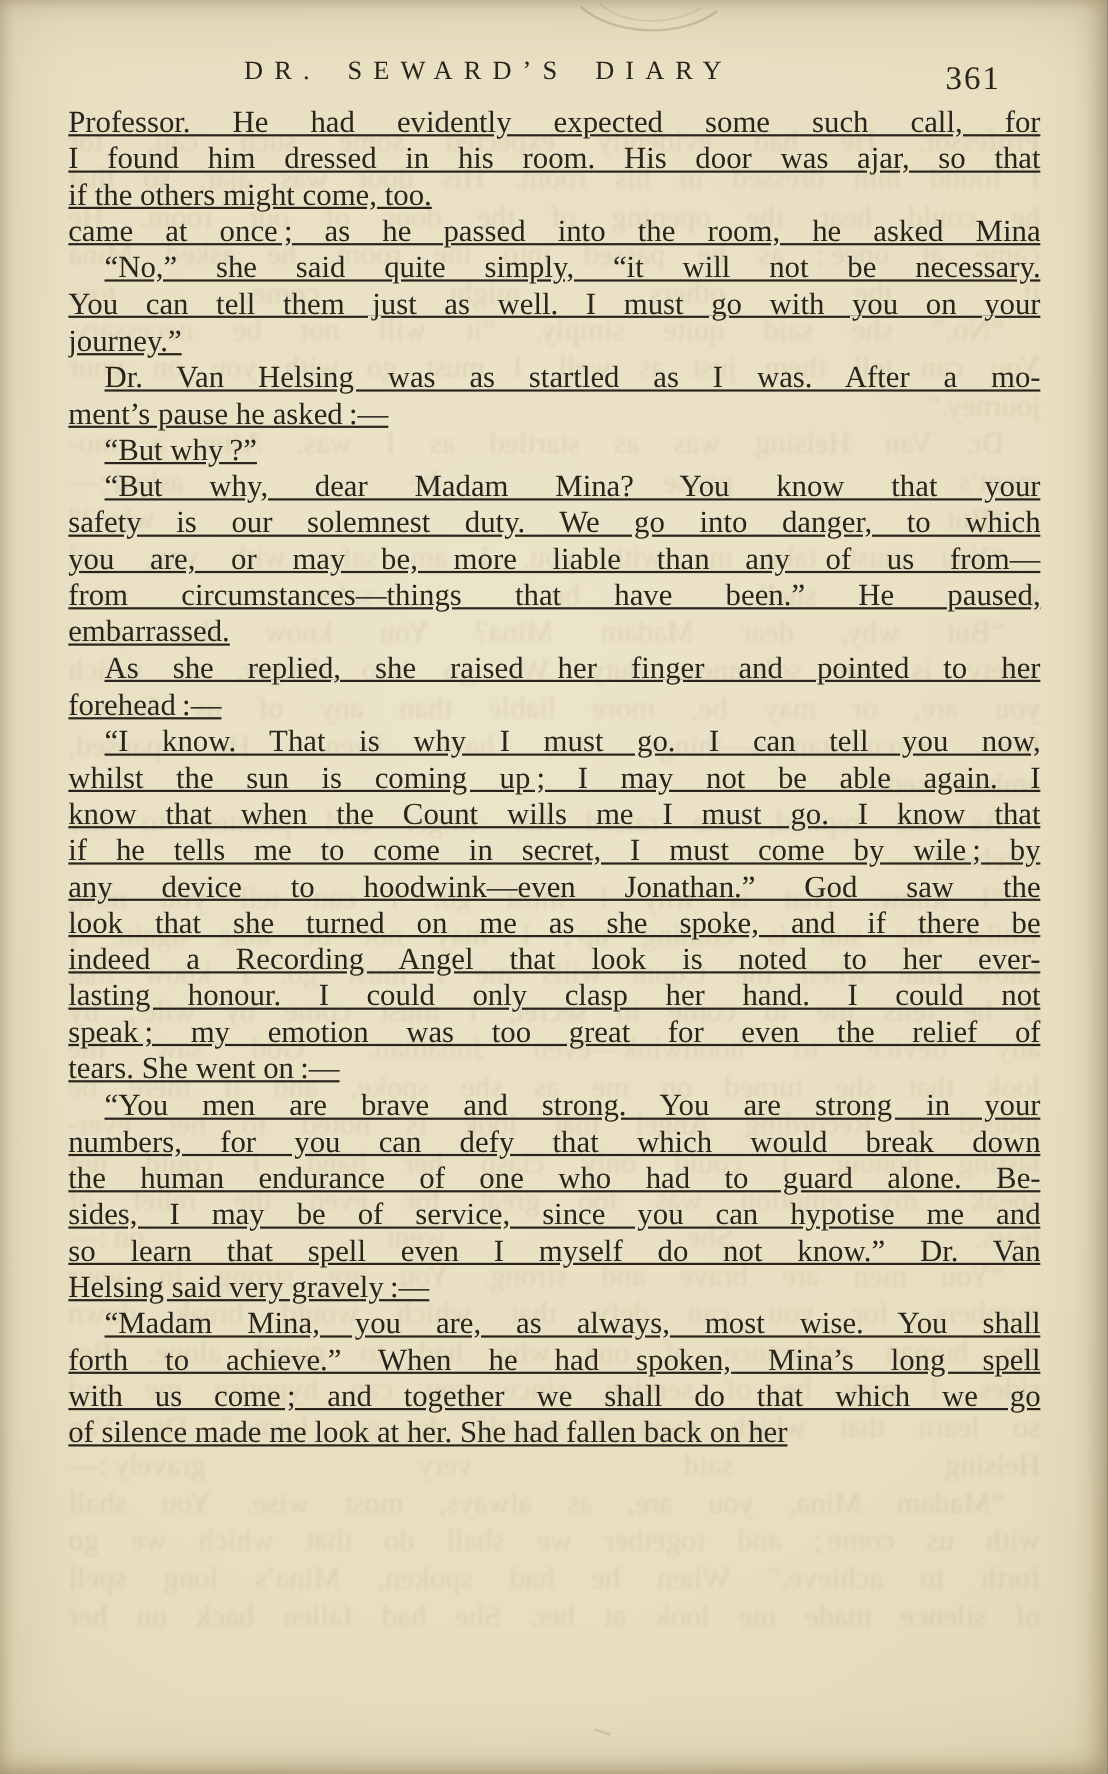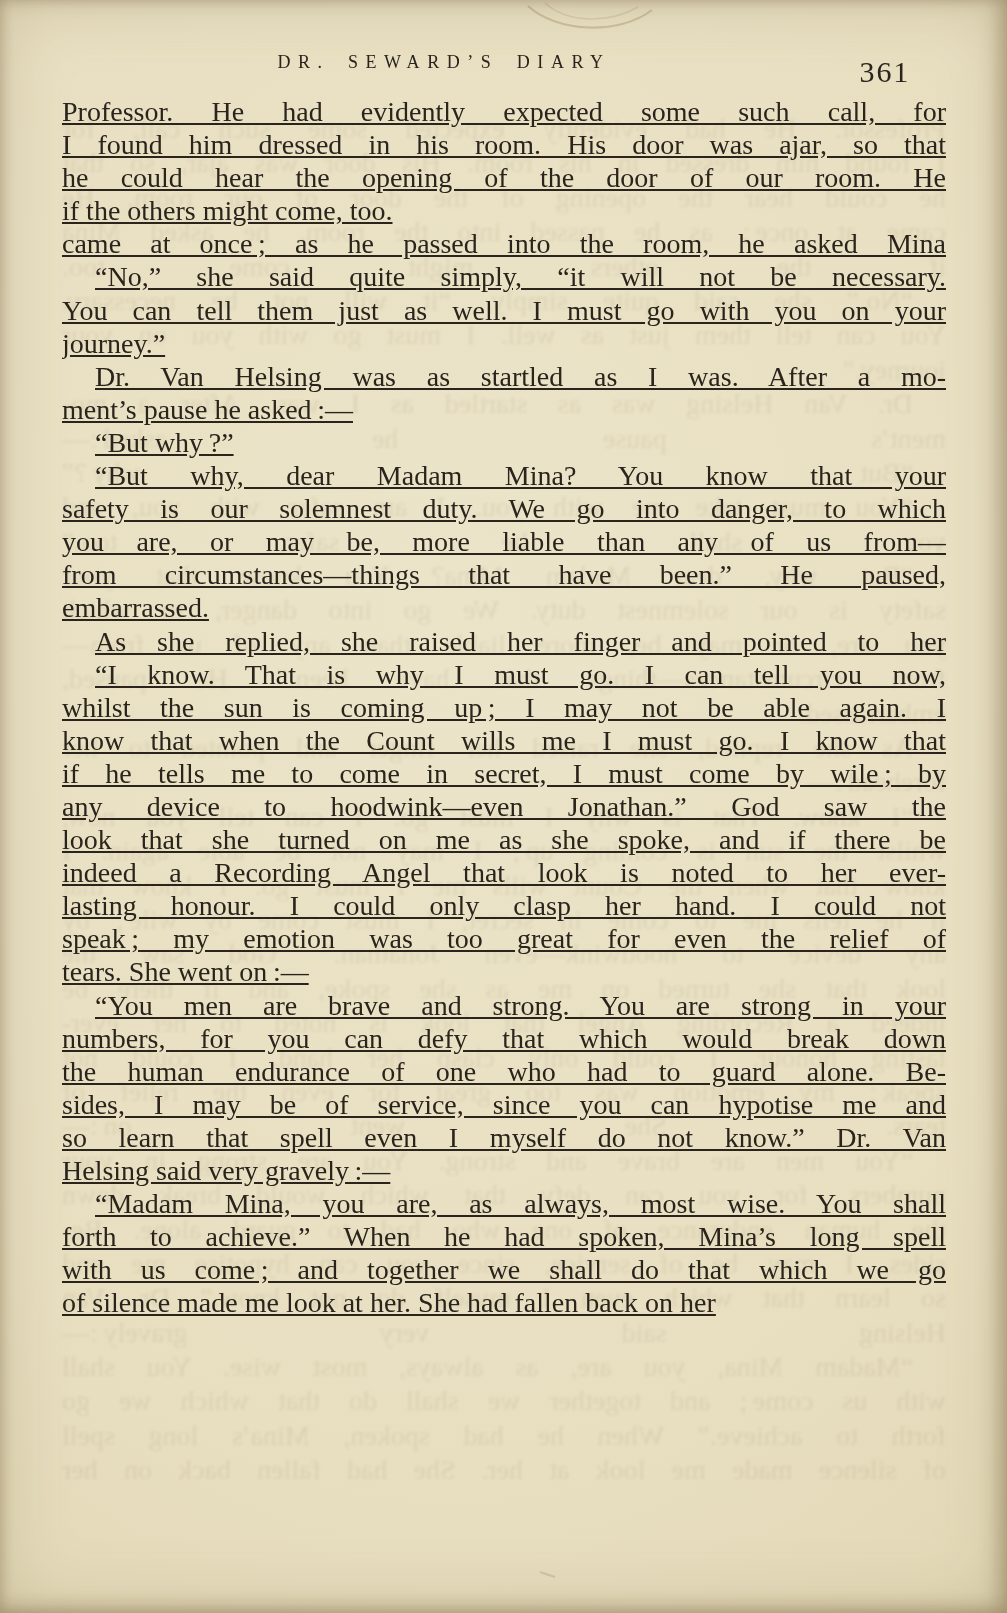--- a/index.html
+++ b/index.html
@@ -23,21 +23,21 @@
       inset 4px 0 10px rgba(116, 94, 56, 0.12);
   }
   .running-head {
     position: absolute;
     left: 62px; top: 52px; width: 884px; height: 34px;
     z-index: 3;
   }
   .running-title {
     display: block;
     text-align: center;
-    font-size: 18px;
+    font-size: 24px;
     letter-spacing: 0.42em;
     word-spacing: 0.35em;
     padding-right: 120px; 
     white-space: nowrap;
   }
   .folio {
     position: absolute; right: 36px; top: 3px;
     font-size: 30px;
     letter-spacing: 0.06em;
   }
@@ -153,21 +153,20 @@
         <div class="line">with us come ; and together we shall do that which we go</div>
         <div class="line">forth to achieve.” When he had spoken, Mina’s long spell</div>
         <div class="line last">of silence made me look at her. She had fallen back on her</div>
       </div>
     </div>
 
   <div class="body-text" id="bodyText">
       <div class="para">
         <div class="line first">Professor. He had evidently expected some such call, for</div>
         <div class="line">I found him dressed in his room. His door was ajar, so that</div>
-        <div class="line">he could hear the opening of the door of our room. He</div>
         <div class="line last">if the others might come, too.</div>
         <div class="line">came at once ; as he passed into the room, he asked Mina</div>
       </div>
       <div class="para indent">
         <div class="line first">“No,” she said quite simply, “it will not be necessary.</div>
         <div class="line">You can tell them just as well. I must go with you on your</div>
         <div class="line last">journey.”</div>
       </div>
       <div class="para indent">
         <div class="line first">Dr. Van Helsing was as startled as I was. After a mo-</div>
@@ -178,20 +177,21 @@
       </div>
       <div class="para indent">
         <div class="line first">“But why, dear Madam Mina? You know that your</div>
         <div class="line">safety is our solemnest duty. We go into danger, to which</div>
         <div class="line">you are, or may be, more liable than any of us from—</div>
         <div class="line">from circumstances—things that have been.” He paused,</div>
         <div class="line last">embarrassed.</div>
       </div>
       <div class="para indent">
         <div class="line first">As she replied, she raised her finger and pointed to her</div>
+        <div class="line last">forehead :—</div>
       </div>
       <div class="para indent">
         <div class="line first">“I know. That is why I must go. I can tell you now,</div>
         <div class="line">whilst the sun is coming up ; I may not be able again. I</div>
         <div class="line">know that when the Count wills me I must go. I know that</div>
         <div class="line">if he tells me to come in secret, I must come by wile ; by</div>
         <div class="line">any device to hoodwink—even Jonathan.” God saw the</div>
         <div class="line">look that she turned on me as she spoke, and if there be</div>
         <div class="line">indeed a Recording Angel that look is noted to her ever-</div>
         <div class="line">lasting honour. I could only clasp her hand. I could not</div>

